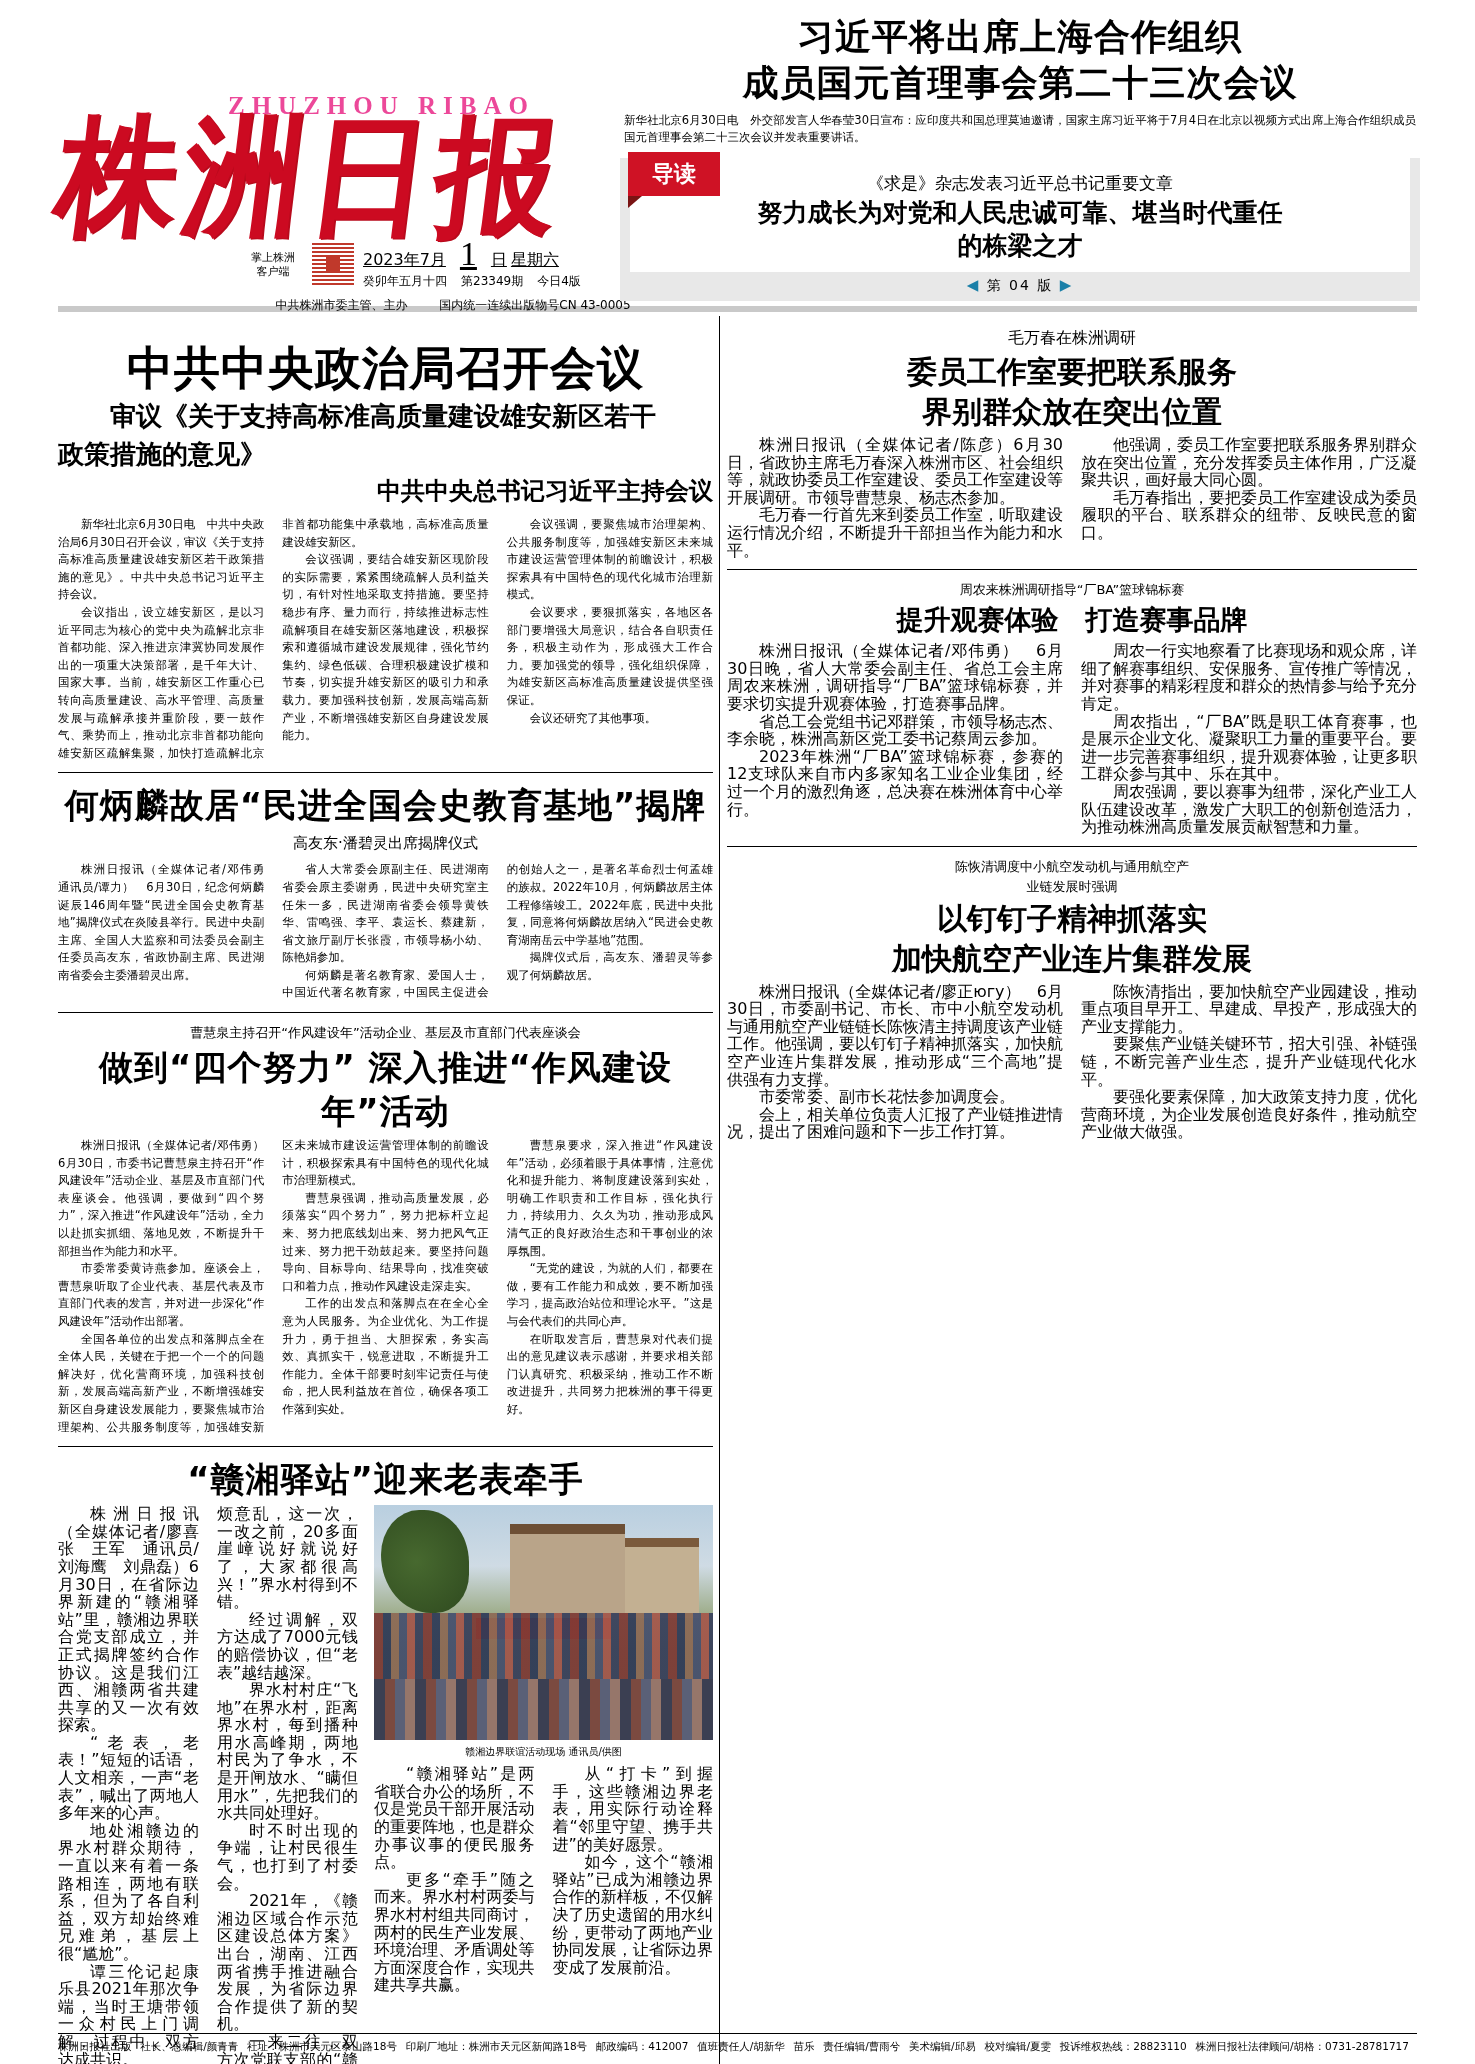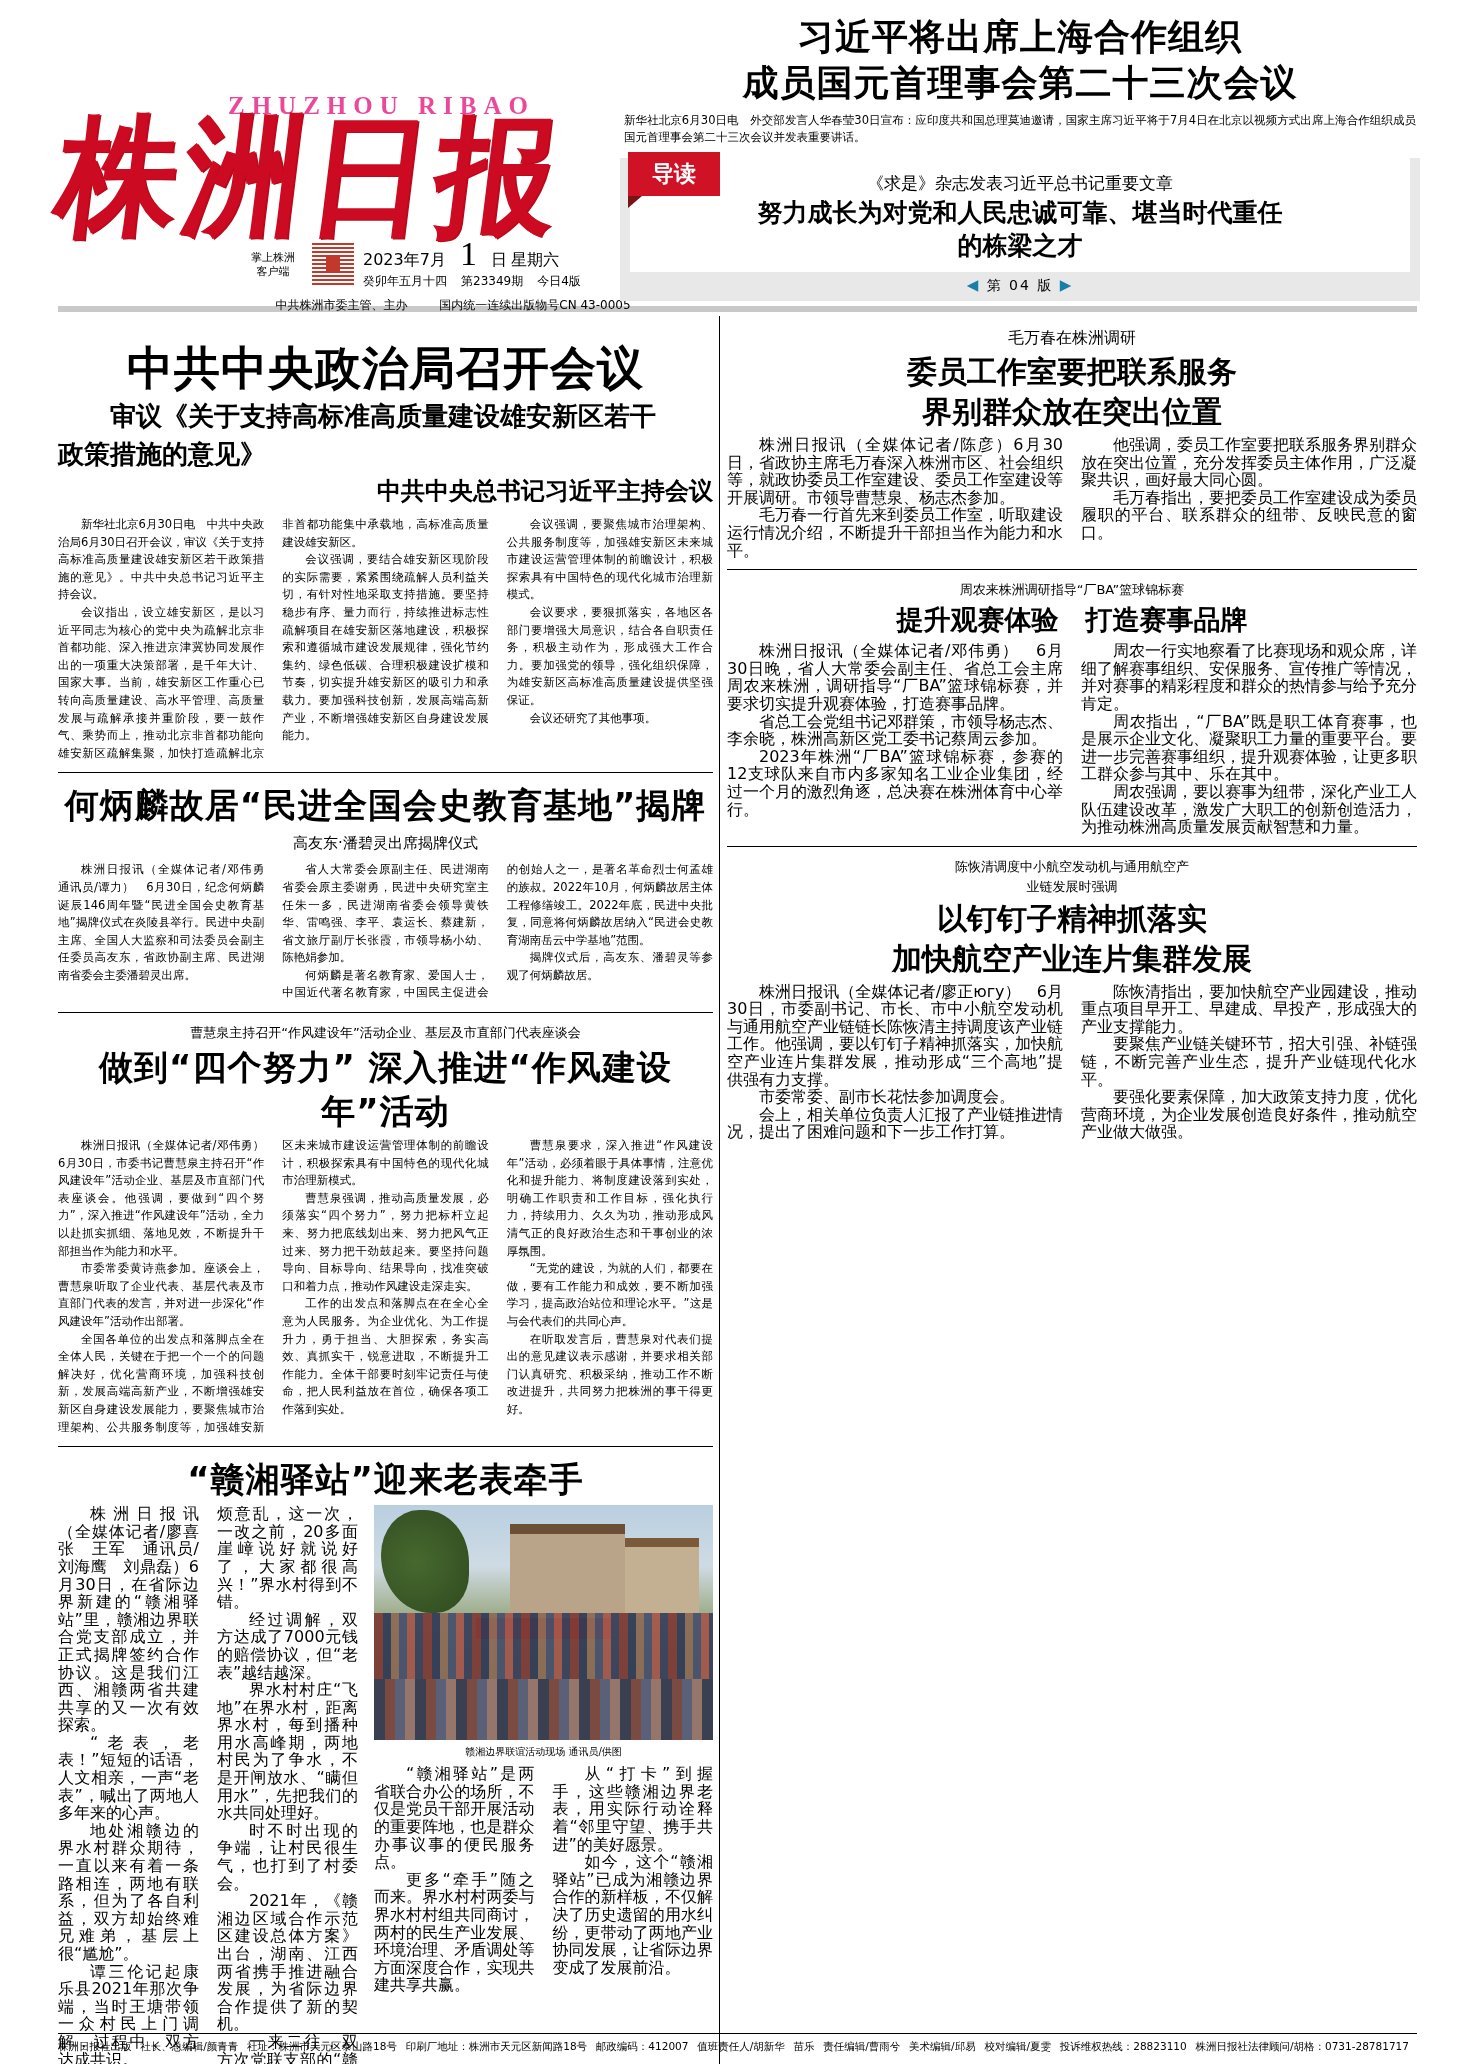--- a/index.html
+++ b/index.html
@@ -32,21 +32,21 @@
   }
   .mh-meta{position:absolute;left:185px;top:232px;width:420px;}
   .mh-meta-row{display:flex;align-items:flex-start;}
   .mh-app{font-size:11px;line-height:14px;text-align:center;width:60px;padding-top:9px;}
   .qr{width:42px;height:42px;margin:0 8px;background:
       repeating-linear-gradient(0deg,#c0392b 0 2px,#fff 2px 4px),
       repeating-linear-gradient(90deg,rgba(192,57,43,.85) 0 2px,transparent 2px 4px);
       border:1px solid #fff;position:relative;}
   .qr:after{content:"";position:absolute;left:14px;top:14px;width:14px;height:14px;background:#c0392b;}
   .mh-dates{flex:1;}
-  .mh-d1{font-size:16px;line-height:20px;white-space:nowrap;display:flex;align-items:baseline;gap:4px;}
+  .mh-d1{font-size:16px;line-height:20px;white-space:nowrap;display:flex;align-items:baseline;gap:4px;text-decoration:underline;}
   .mh-bigday{font-family:"Liberation Serif",serif;font-size:34px;line-height:24px;font-weight:400;padding:0 10px;}
   .mh-d2{font-size:12px;line-height:16px;white-space:nowrap;margin-top:3px;display:flex;gap:14px;}
   .mh-pub{font-size:12px;text-align:center;margin-top:8px;white-space:nowrap;}
   .mh-pub span{margin:0 14px;}
 
   .mh-right{position:absolute;left:620px;top:14px;width:800px;}
   .mh-head{
     text-align:center;font-weight:700;font-size:36px;line-height:46px;
     letter-spacing:1px;
   }

